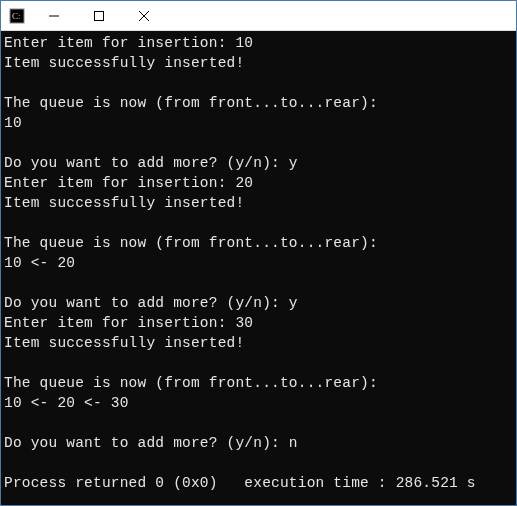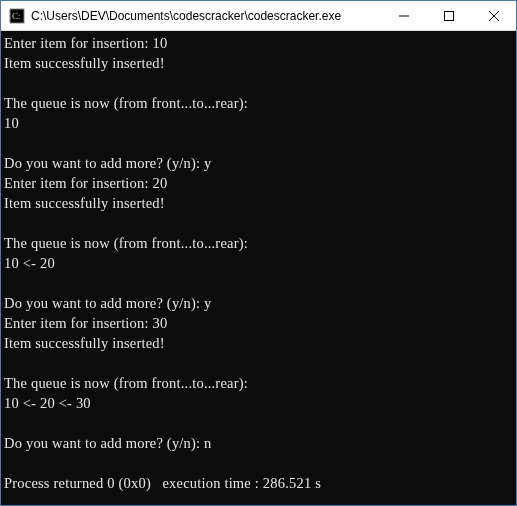--- a/index.html
+++ b/index.html
@@ -64,41 +64,40 @@
       font-family: inherit;
     }
     .win-btn svg {
       width: 10px;
       height: 10px;
     }
     .console-area {
       flex: 1;
       background: #0c0c0c;
       color: #e6e6e6;
-      font-family: Liberation Serif, serif;
+      font-family: Liberation Mono, monospace;
       font-size: 14.5px;
       line-height: 20px;
       padding: 2px 3px;
       white-space: pre;
       overflow: hidden;
       letter-spacing: 0.2px;
     }
   </style>
 </head>
 <body>
 
 <div class="window">
   <div class="titlebar">
     <span class="app-icon">
       <svg viewBox="0 0 16 16">
         <rect x="1" y="1" width="14" height="14" fill="#000" stroke="#888" stroke-width="1"></rect>
         <text x="3" y="11" font-size="9" fill="#ccc" font-family="Consolas">C:</text>
       </svg>
     </span>
-    <span class="title-text">C:\Users\DEV\Documents\codescracker\codescracker.exe</span>
     <div class="window-controls">
       <button class="win-btn">
         <svg viewBox="0 0 10 10">
             <line x1="0" y1="5" x2="10" y2="5" stroke="#000" stroke-width="1"></line>
           </svg>
       </button>
       <button class="win-btn">
         <svg viewBox="0 0 10 10">
             <rect x="0.5" y="0.5" width="9" height="9" fill="none" stroke="#000" stroke-width="1"></rect>
           </svg>

